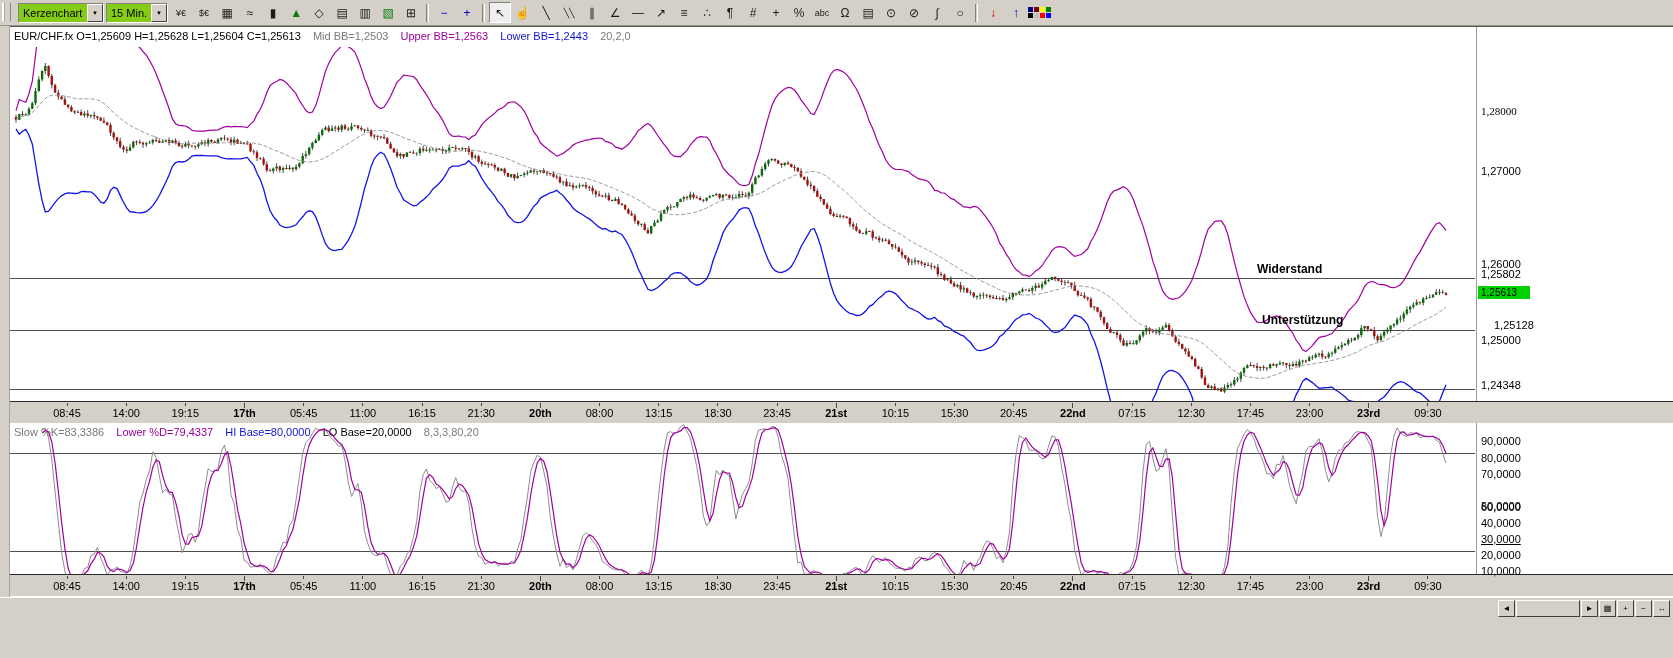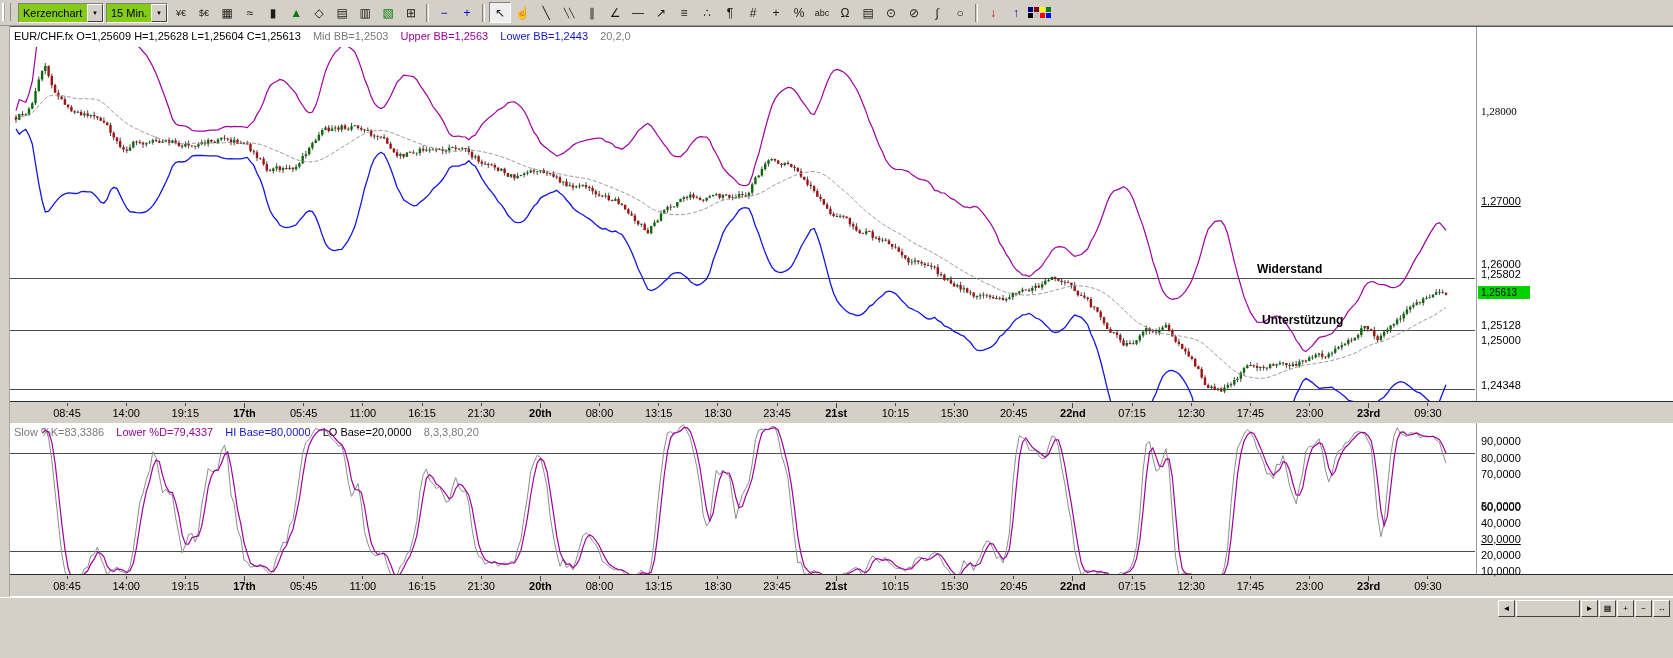--- a/index.html
+++ b/index.html
@@ -251,25 +251,25 @@
         <span class="tick" style="left: 1239.9px; height: 3px;"></span>
         <div class="tlabel" style="left: 1215.4px;">17:45</div>
         <span class="tick" style="left: 1299.1px; height: 3px;"></span>
         <div class="tlabel" style="left: 1274.6px;">23:00</div>
         <span class="tick" style="left: 1358.2px; height: 5px;"></span>
         <div class="tlabel day" style="left: 1333.7px;">23rd</div>
         <span class="tick" style="left: 1417.4px; height: 3px;"></span>
         <div class="tlabel" style="left: 1392.9px;">09:30</div>
       </div>
   <div class="y-label" style="top: 78px; font-family: Liberation Serif, serif;">1,28000</div>
-      <div class="y-label" style="top: 168px; text-decoration: underline;">1,27000</div>
+      <div class="y-label" style="top: 138px;">1,27000</div>
       <div class="y-label" style="top: 230.6px; text-align: right;">1,26000</div>
       <div class="y-label" style="top: 306.9px;">1,25000</div>
       <div class="y-label" style="top: 240.7px;">1,25802</div>
-      <div class="y-label" style="top: 292.1px;">1,25128</div>
+      <div class="y-label" style="top: 292.1px; margin-left: 13px;">1,25128</div>
       <div class="y-label" style="top: 351.6px;">1,24348</div>
       <div class="y-label" style="top: 408px;">90,0000</div>
       <div class="y-label" style="top: 417px; margin-top: 8px;">80,0000</div>
       <div class="y-label" style="top: 440.6px;">70,0000</div>
       <div class="y-label" style="top: 474px;">60,0000</div>
       <div class="y-label" style="top: 473.2px;">50,0000</div>
       <div class="y-label" style="top: 489.5px;">40,0000</div>
       <div class="y-label" style="top: 505.8px; text-decoration: underline;">30,0000</div>
       <div class="y-label" style="top: 522.1px;">20,0000</div>
       <div class="y-label" style="top: 538.4px;">10,0000</div>

